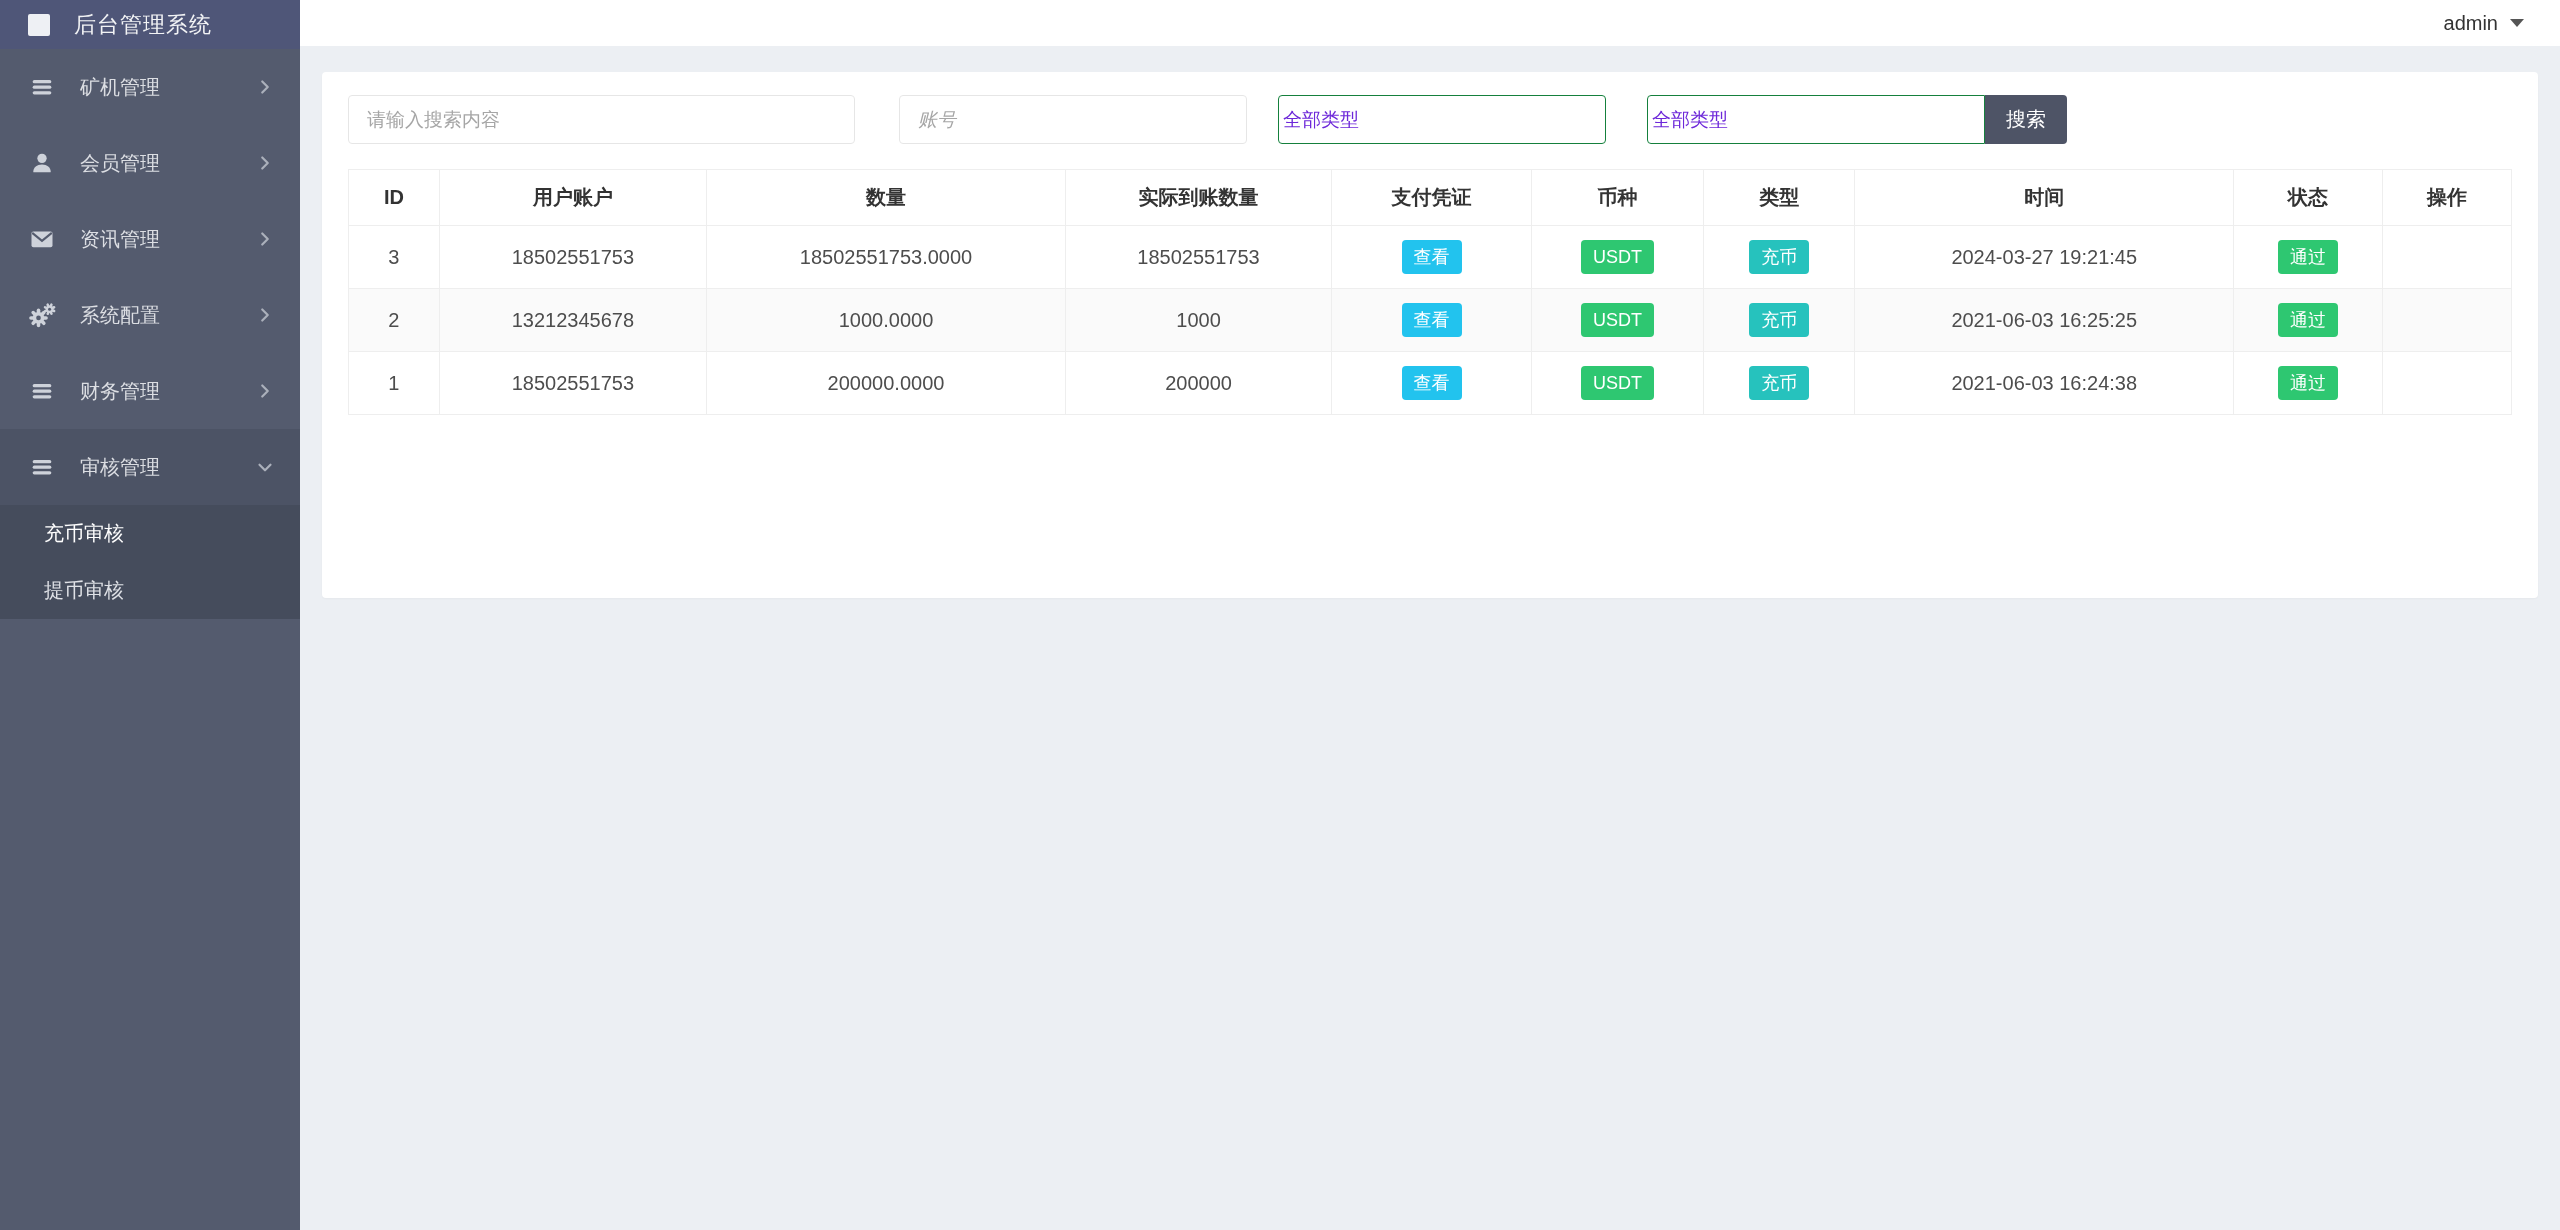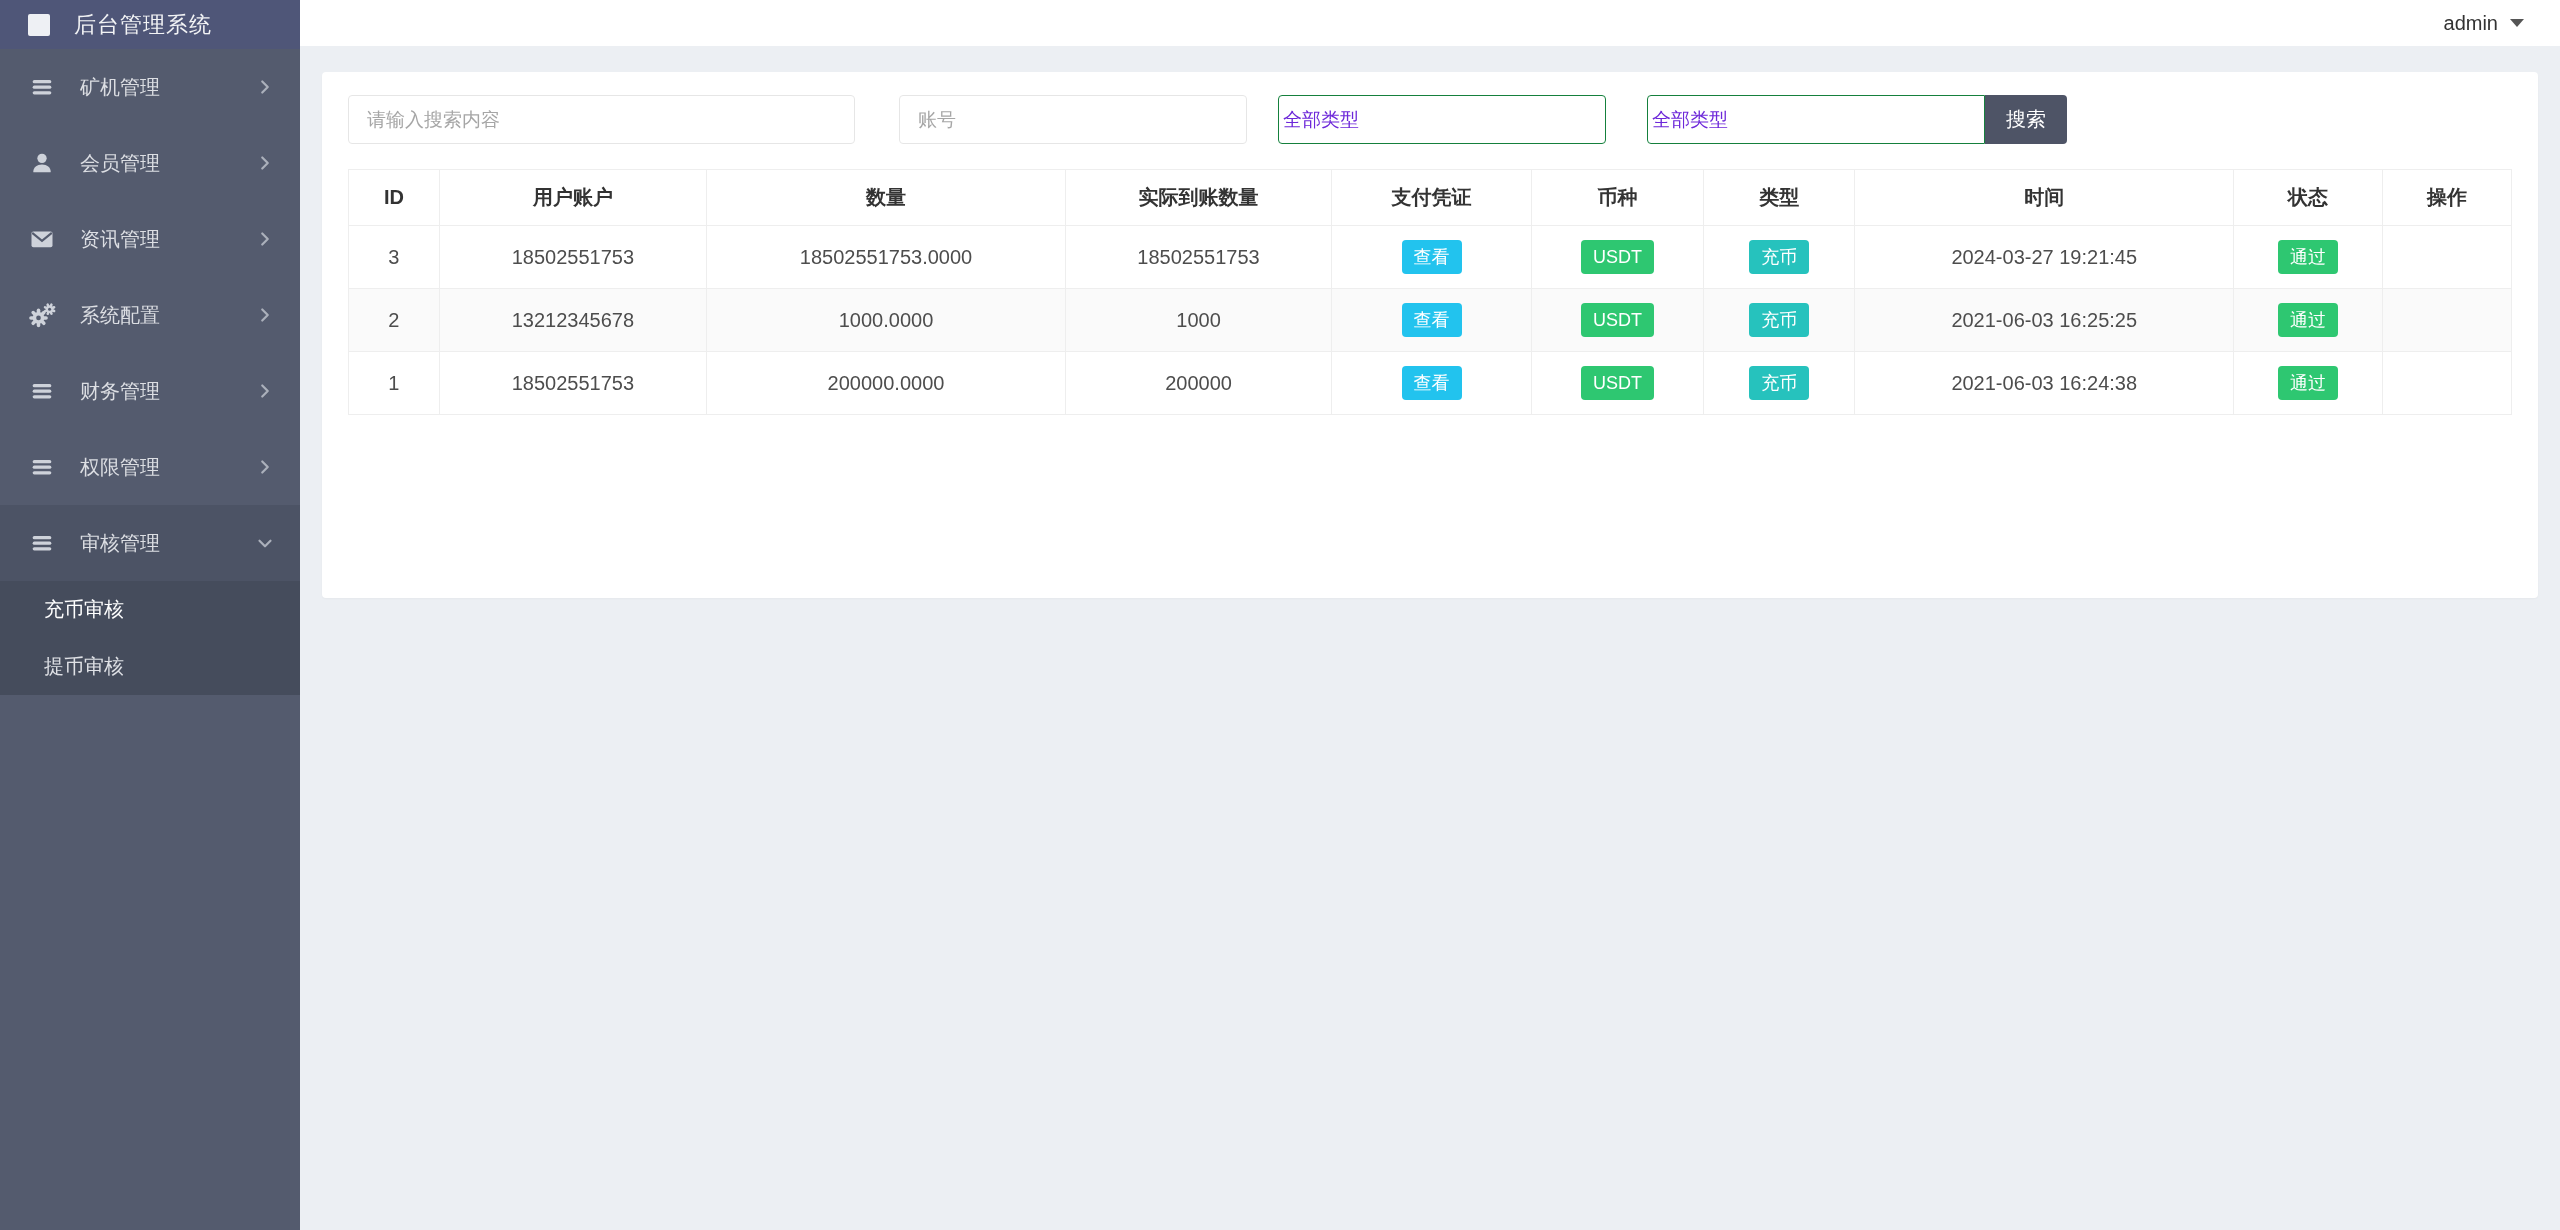--- a/index.html
+++ b/index.html
@@ -40,21 +40,21 @@
   .card-header { height:93px; display:flex; align-items:center; padding:0 26px;
     border-bottom:1px solid #F2F2F2; }
   .page-title { font-size:26px; color:#333; }
 
   .filter-row { display:flex; align-items:center; margin:23px 26px 0; height:49px; }
   .f-input { height:49px; border:1px solid #E6E6E6; border-radius:4px; padding:0 18px;
     font-size:19px; color:#0f172a; outline:none; background:#fff;
     font-family:"Liberation Sans","DejaVu Sans",sans-serif; }
   .f-input::placeholder { color:#A6A6A6; }
   .f-keyword { width:507px; }
-  .f-account { width:348px; margin-left:44px; }
+  .f-account { width:348px; margin-left:44px;font-style:italic; }
   .f-select { height:49px; border:1px solid #15803d; border-radius:4px; background:#fff;
     display:flex; align-items:center; padding-left:4px; font-size:19px; color:#6d28d9;
     cursor:pointer; }
   .f-select1 { width:328px; margin-left:31px; }
   .f-select2 { width:338px; margin-left:41px; border-radius:4px 0 0 4px; }
   .search-btn { height:49px; width:82px; background:#4E5466; color:#fff; font-size:20px;
     border:none; border-radius:0 4px 4px 0; cursor:pointer; }
 
   
   table.list { width:calc(100% - 52px); margin:25px 26px 0; border-collapse:collapse;
@@ -146,31 +146,20 @@
       <rect x="4" y="6" width="16" height="2.8" rx="1.4" fill="#CED2DA"></rect>
       <rect x="4" y="10.8" width="16" height="2.8" rx="1.4" fill="#CED2DA"></rect>
       <rect x="4" y="15.6" width="16" height="2.8" rx="1.4" fill="#CED2DA"></rect>
     </svg>
     <span class="ml">财务管理</span>
     <svg class="chev" viewBox="0 0 24 24">
       <polyline points="9,6 15,12 9,18" fill="none" stroke="#ABB0BB" stroke-width="2.4" stroke-linecap="round" stroke-linejoin="round"></polyline>
     </svg>
   </div>
 
-  <div class="menu-item">
-    <svg class="mi" viewBox="0 0 24 24">
-      <rect x="4" y="6" width="16" height="2.8" rx="1.4" fill="#CED2DA"></rect>
-      <rect x="4" y="10.8" width="16" height="2.8" rx="1.4" fill="#CED2DA"></rect>
-      <rect x="4" y="15.6" width="16" height="2.8" rx="1.4" fill="#CED2DA"></rect>
-    </svg>
-    <span class="ml">权限管理</span>
-    <svg class="chev" viewBox="0 0 24 24">
-      <polyline points="9,6 15,12 9,18" fill="none" stroke="#ABB0BB" stroke-width="2.4" stroke-linecap="round" stroke-linejoin="round"></polyline>
-    </svg>
-  </div>
 
   <div class="menu-item parent-active">
     <svg class="mi" viewBox="0 0 24 24">
       <rect x="4" y="6" width="16" height="2.8" rx="1.4" fill="#CED2DA"></rect>
       <rect x="4" y="10.8" width="16" height="2.8" rx="1.4" fill="#CED2DA"></rect>
       <rect x="4" y="15.6" width="16" height="2.8" rx="1.4" fill="#CED2DA"></rect>
     </svg>
     <span class="ml">审核管理</span>
     <svg class="chev" viewBox="0 0 24 24">
       <polyline points="6,9.5 12,15.5 18,9.5" fill="none" stroke="#ABB0BB" stroke-width="2.4" stroke-linecap="round" stroke-linejoin="round"></polyline>

